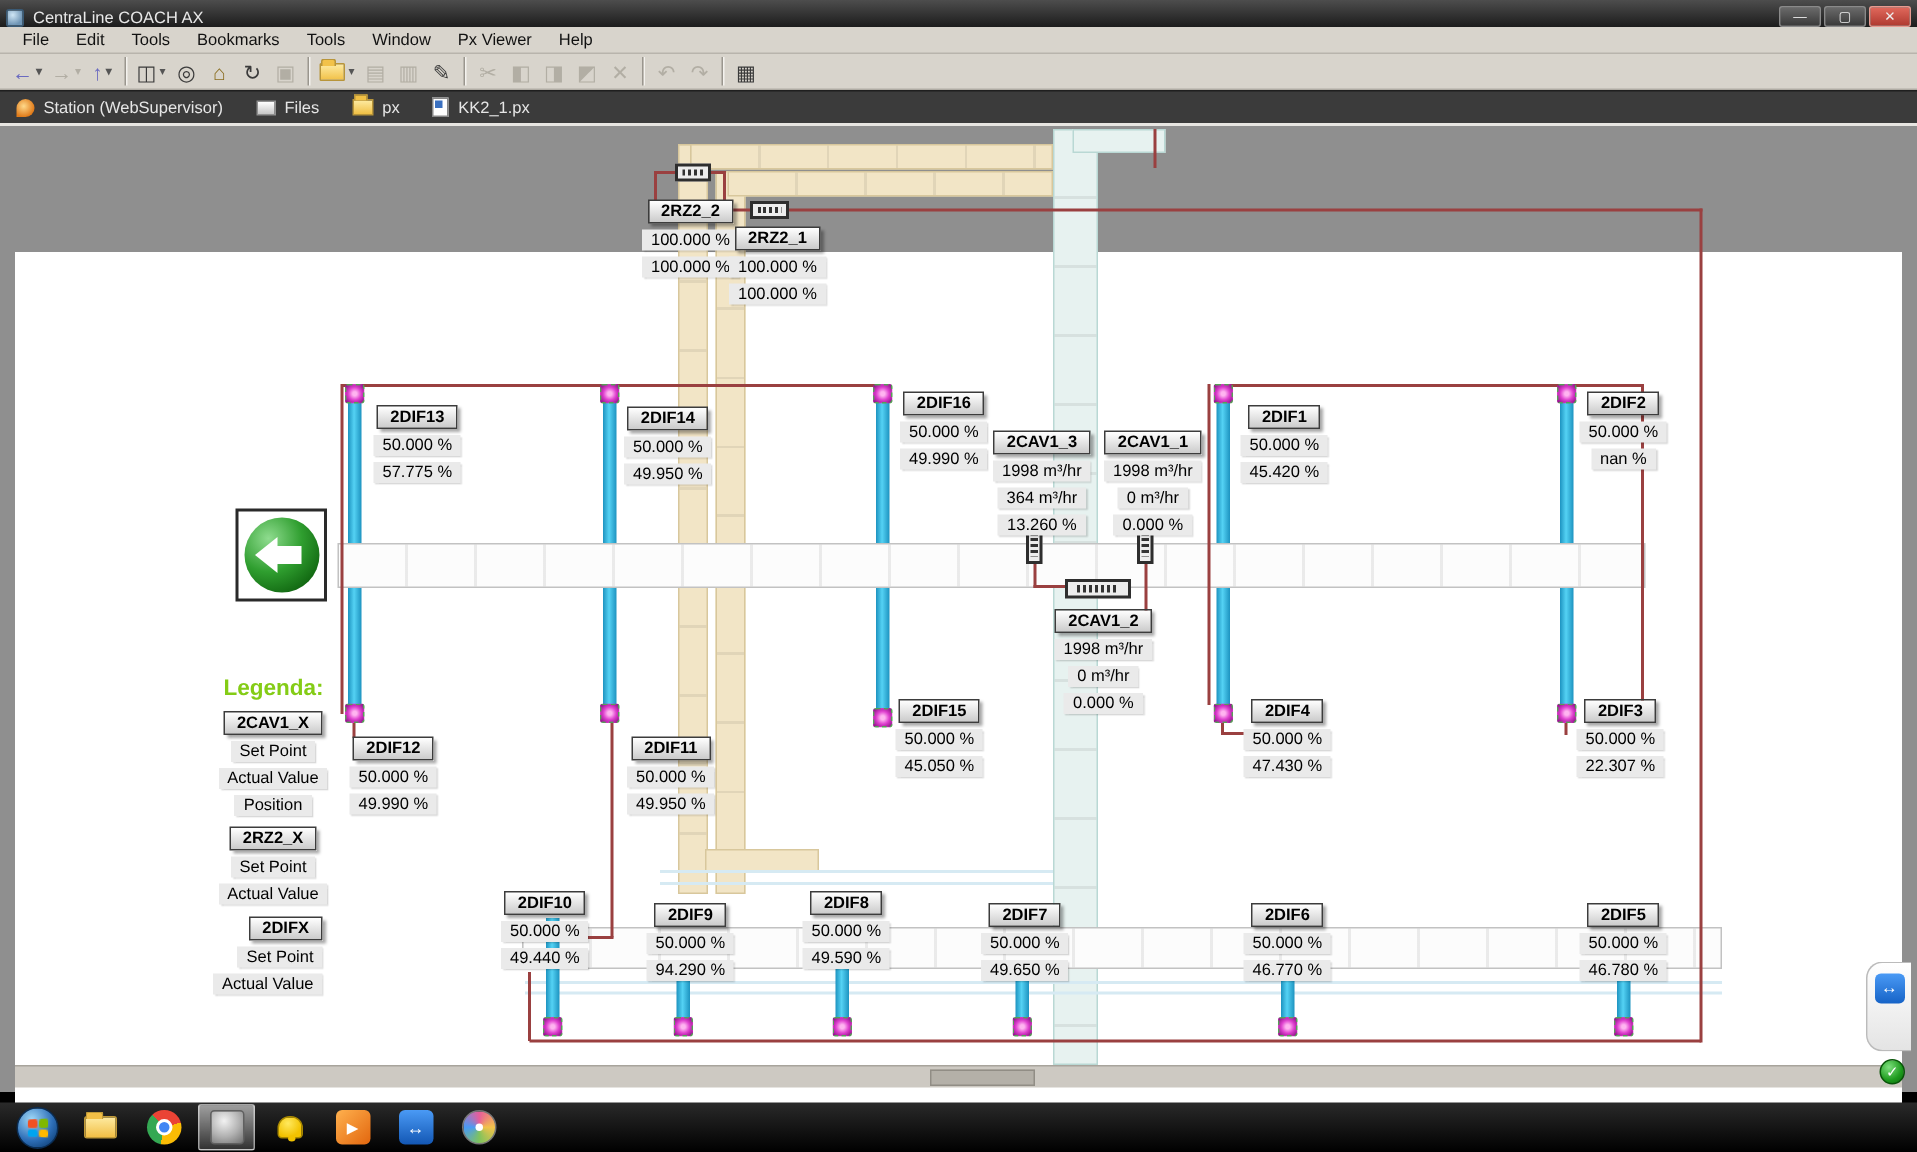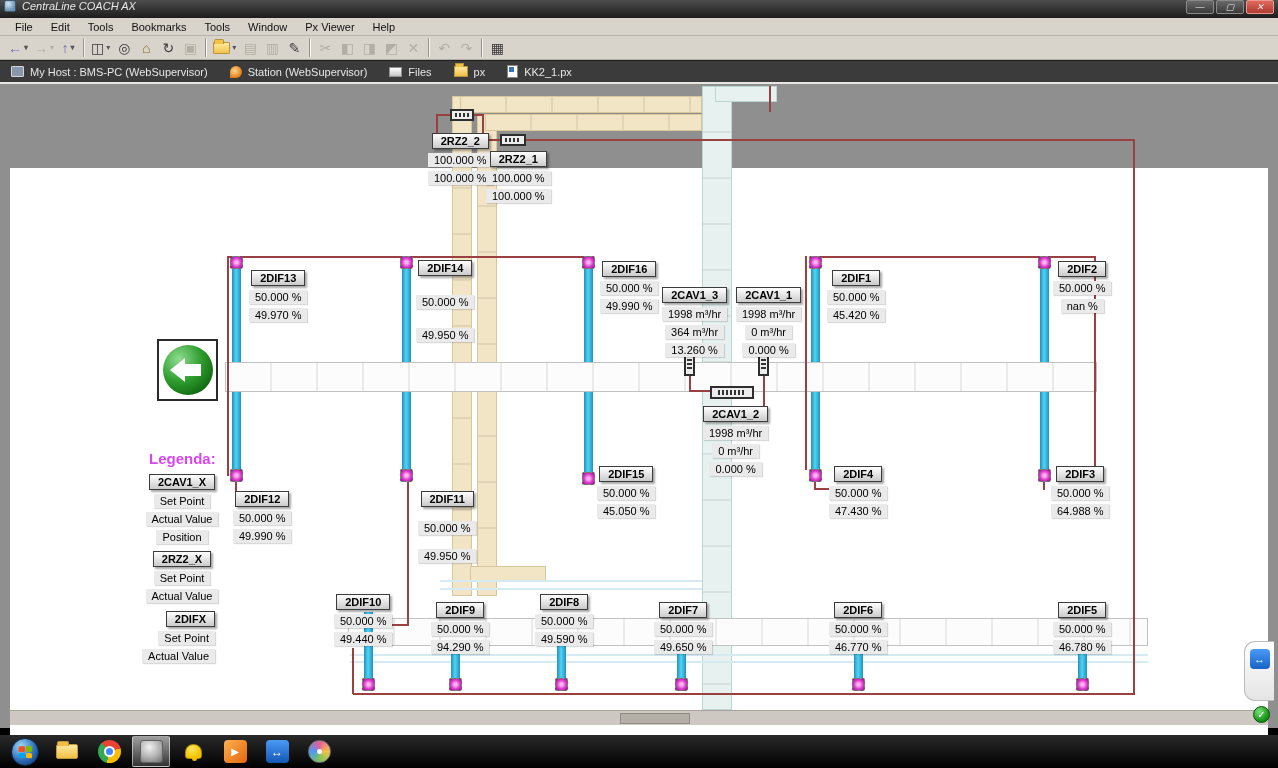--- a/index.html
+++ b/index.html
@@ -1,21 +1,21 @@
 <!DOCTYPE html>
 <html><head>
 <meta charset="utf-8">
 <style>
   * { margin:0; padding:0; box-sizing:border-box; }
   html,body { width:1278px; height:768px; overflow:hidden; }
   body { position:relative; background:#000; font-family:"Liberation Sans", sans-serif; font-size:11px; }
 
   
   .titlebar { position:absolute; left:0; top:0; width:1278px; height:18px;
-    background:linear-gradient(180deg,#4d4d4d,#1c1c1c); display:flex; align-items:flex-start; padding:0 4px; z-index:20;font-style:italic; }
+    background:linear-gradient(180deg,#4d4d4d,#1c1c1c); display:flex; align-items:flex-end; padding:0 4px; z-index:20; }
   .app-icon { width:12px; height:12px; border-radius:2px; background:radial-gradient(circle at 35% 30%,#cfe6f5,#6f95b5 70%); border:1px solid #3a5a75; margin-right:6px; }
   .title-text { color:#e8e8e8; font-size:11px; }
   .win-controls { margin-left:auto; display:flex; gap:2px; }
   .win-btn { width:28px; height:14px; display:flex; align-items:center; justify-content:center;
     background:linear-gradient(#6a6a6a,#3a3a3a); border:1px solid #8a8a8a; border-radius:2px; color:#eee; font-size:9px; line-height:1; }
   .win-btn.close { background:linear-gradient(#e0685c,#b03a30); border-color:#e89a90; }
 
   
   .menubar { position:absolute; left:0; top:18px; width:1278px; height:18px; background:#d8d4cc;
     border-bottom:1px solid #b8b4ac; display:flex; align-items:center; padding-left:6px; z-index:20; }
@@ -78,21 +78,21 @@
 
   
   .dbox { position:absolute; display:flex; flex-direction:column; align-items:center; z-index:6; }
   .dtitle { display:inline-block; background:linear-gradient(180deg,#ffffff,#cbcbcb); border:1px solid #3c3c3c;
     box-shadow:2px 2px 2px rgba(0,0,0,0.35); font-weight:bold; font-size:11px; color:#000; padding:1px 8px;
     font-family:"Liberation Sans",sans-serif; white-space:nowrap; }
   .dval { background:#eaeaea; box-shadow:1px 1px 1px rgba(0,0,0,0.15); font-size:11px; color:#000;
     padding:1px 6px; margin-top:4px; white-space:nowrap; }
 
   
-  .lg-head { position:absolute; left:149px; top:450px; font-size:15px; font-weight:bold; color:#d946ef; z-index:6; }
+  .lg-head { position:absolute; left:149px; top:450px; font-size:15px; font-weight:bold; color:#84cc16; z-index:6; }
   .lg-group { position:absolute; width:66px; display:flex; flex-direction:column; align-items:center; z-index:6; }
 
   
   .back-btn { position:absolute; left:157px; top:339px; width:61px; height:62px; background:#fff; border:2px solid #2a2a2a;
     display:flex; align-items:center; justify-content:center; z-index:6; }
   .back-circle { width:50px; height:50px; border-radius:50%; position:relative;
     background:radial-gradient(circle at 32% 28%, #8fdc8f, #2f9e2f 45%, #0a5a0a 88%); }
   .back-tri { position:absolute; left:7px; top:13px; width:0; height:0;
     border-top:12px solid transparent; border-bottom:12px solid transparent; border-right:15px solid #fff; }
   .back-bar { position:absolute; left:20px; top:19px; width:18px; height:12px; background:#fff; }
@@ -199,24 +199,20 @@
   <div class="tb-btn disabled">✕</div>
   <div class="tb-sep"></div>
   <div class="tb-btn disabled">↶</div>
   <div class="tb-btn disabled">↷</div>
   <div class="tb-sep"></div>
   <div class="tb-btn">▦</div>
 </div>
 
 <div class="pathbar">
   <div class="ptab">
-    <span class="ti-host"></span>
-    <span>My Host : BMS-PC (WebSupervisor)</span>
-  </div>
-  <div class="ptab">
     <span class="ti-fox"></span>
     <span>Station (WebSupervisor)</span>
   </div>
   <div class="ptab">
     <span class="ti-files"></span>
     <span>Files</span>
   </div>
   <div class="ptab">
     <span class="ti-folder"></span>
     <span>px</span>
@@ -326,23 +322,23 @@
   <div class="dval">100.000 %</div>
 </div>
 <div class="dbox" style="left:486px;top:151px;">
   <div class="dtitle">2RZ2_1</div>
   <div class="dval">100.000 %</div>
   <div class="dval">100.000 %</div>
 </div>
 <div class="dbox" style="left:249px;top:270px;">
   <div class="dtitle">2DIF13</div>
   <div class="dval">50.000 %</div>
-  <div class="dval">49.970 %</div>
-</div>
-<div class="dbox" style="left:416px;top:260px;gap:15px;">
+  <div class="dval">57.775 %</div>
+</div>
+<div class="dbox" style="left:416px;top:271px;">
   <div class="dtitle">2DIF14</div>
   <div class="dval">50.000 %</div>
   <div class="dval">49.950 %</div>
 </div>
 <div class="dbox" style="left:600px;top:261px;">
   <div class="dtitle">2DIF16</div>
   <div class="dval">50.000 %</div>
   <div class="dval">49.990 %</div>
 </div>
 <div class="dbox" style="left:662px;top:287px;">
@@ -379,28 +375,28 @@
   <div class="dval">45.050 %</div>
 </div>
 <div class="dbox" style="left:829px;top:466px;">
   <div class="dtitle">2DIF4</div>
   <div class="dval">50.000 %</div>
   <div class="dval">47.430 %</div>
 </div>
 <div class="dbox" style="left:1051px;top:466px;">
   <div class="dtitle">2DIF3</div>
   <div class="dval">50.000 %</div>
-  <div class="dval">64.988 %</div>
+  <div class="dval">22.307 %</div>
 </div>
 <div class="dbox" style="left:233px;top:491px;">
   <div class="dtitle">2DIF12</div>
   <div class="dval">50.000 %</div>
   <div class="dval">49.990 %</div>
 </div>
-<div class="dbox" style="left:418px;top:491px;gap:10px;">
+<div class="dbox" style="left:418px;top:491px;">
   <div class="dtitle">2DIF11</div>
   <div class="dval">50.000 %</div>
   <div class="dval">49.950 %</div>
 </div>
 <div class="dbox" style="left:334px;top:594px;justify-content:space-between;">
   <div class="dtitle">2DIF10</div>
   <div class="dval">50.000 %</div>
   <div class="dval">49.440 %</div>
 </div>
 <div class="dbox" style="left:431px;top:602px;">

